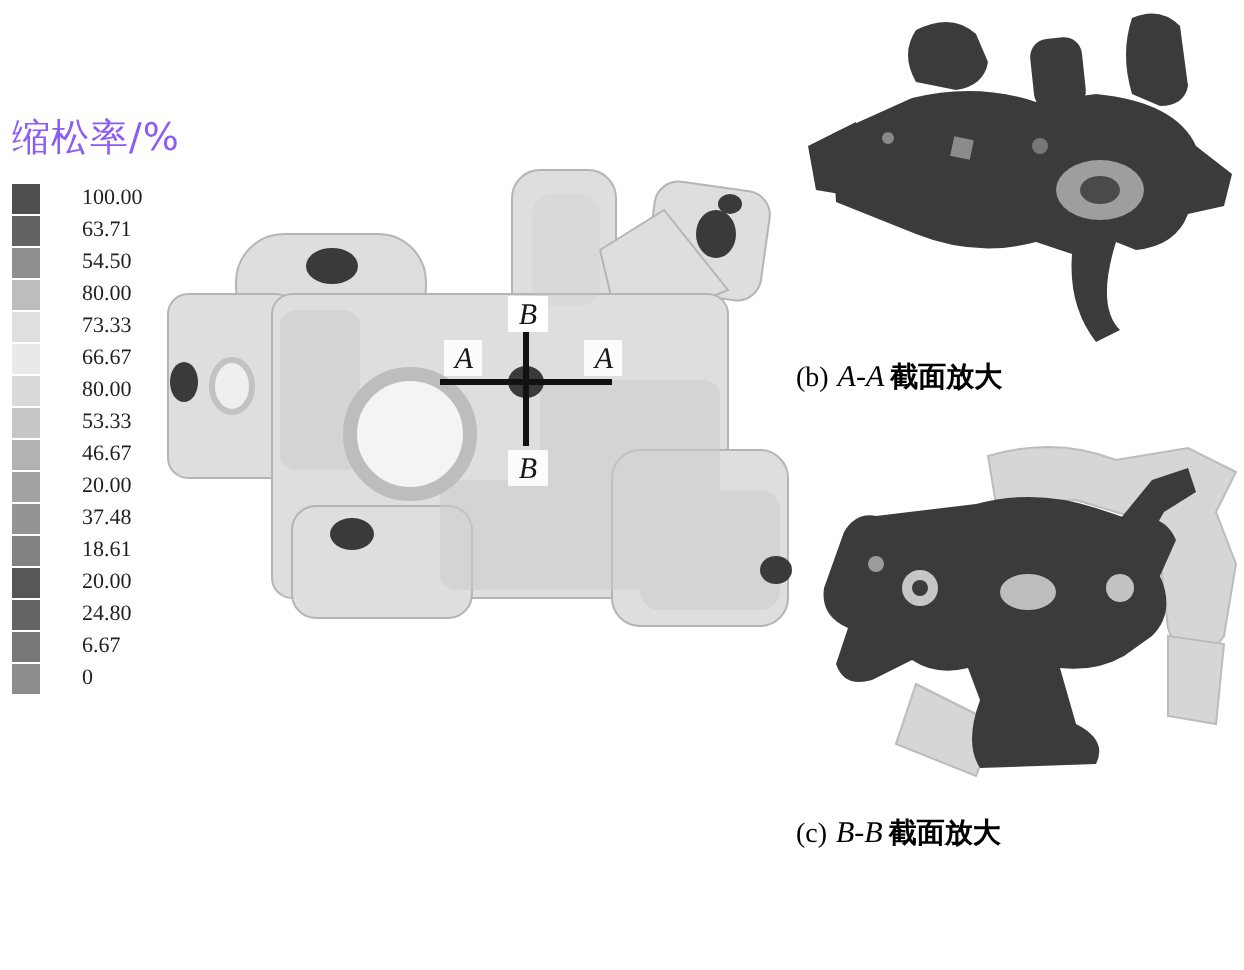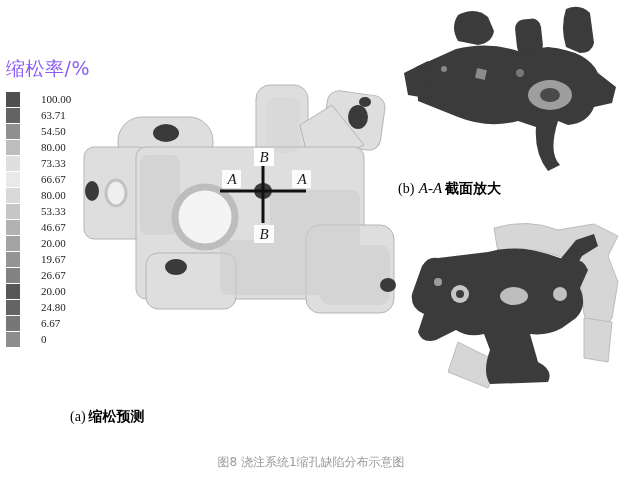--- a/index.html
+++ b/index.html
@@ -83,25 +83,25 @@
         <div class="legend-row">
           <span class="legend-swatch" style="background-color: rgb(178, 178, 178);"></span>
           <span class="legend-value">46.67</span>
         </div>
         <div class="legend-row">
           <span class="legend-swatch" style="background-color: rgb(163, 163, 163);"></span>
           <span class="legend-value">20.00</span>
         </div>
         <div class="legend-row">
           <span class="legend-swatch" style="background-color: rgb(148, 148, 148);"></span>
-          <span class="legend-value">19.67</span>
+          <span class="legend-value">37.48</span>
         </div>
         <div class="legend-row">
           <span class="legend-swatch" style="background-color: rgb(130, 130, 130);"></span>
-          <span class="legend-value">26.67</span>
+          <span class="legend-value">18.61</span>
         </div>
         <div class="legend-row">
           <span class="legend-swatch" style="background-color: rgb(87, 87, 87);"></span>
           <span class="legend-value">20.00</span>
         </div>
         <div class="legend-row">
           <span class="legend-swatch" style="background-color: rgb(100, 100, 100);"></span>
           <span class="legend-value">24.80</span>
         </div>
         <div class="legend-row">
@@ -195,25 +195,25 @@
       <g>
         <circle cx="62" cy="72" r="9" fill="#c6c6c6"></circle>
         <circle cx="62" cy="72" r="4" fill="#3b3b3b"></circle>
         <ellipse cx="116" cy="74" rx="14" ry="9" fill="#bdbdbd"></ellipse>
         <circle cx="162" cy="72" r="7" fill="#c2c2c2"></circle>
         <circle cx="40" cy="60" r="4" fill="#9c9c9c"></circle>
       </g>
     </svg>
   </div>
 
-  <div class="sub-label" style="left:70px; top:408px; width:330px;">
-    <span class="prefix">(a)</span><span class="cn">缩松预测</span>
-  </div>
 
   <div class="sub-label" style="left:398px; top:180px; width:224px;">
     <span class="prefix">(b)</span>
     <span class="code">A-A</span><span class="cn">截面放大</span>
   </div>
 
-
-  <div class="caption">图8 浇注系统1缩孔缺陷分布示意图</div>
+  <div class="sub-label" style="left:398px; top:408px; width:224px;">
+    <span class="prefix">(c)</span>
+    <span class="code">B-B</span><span class="cn">截面放大</span>
+  </div>
+
 
 </div>
 
 </body></html>

